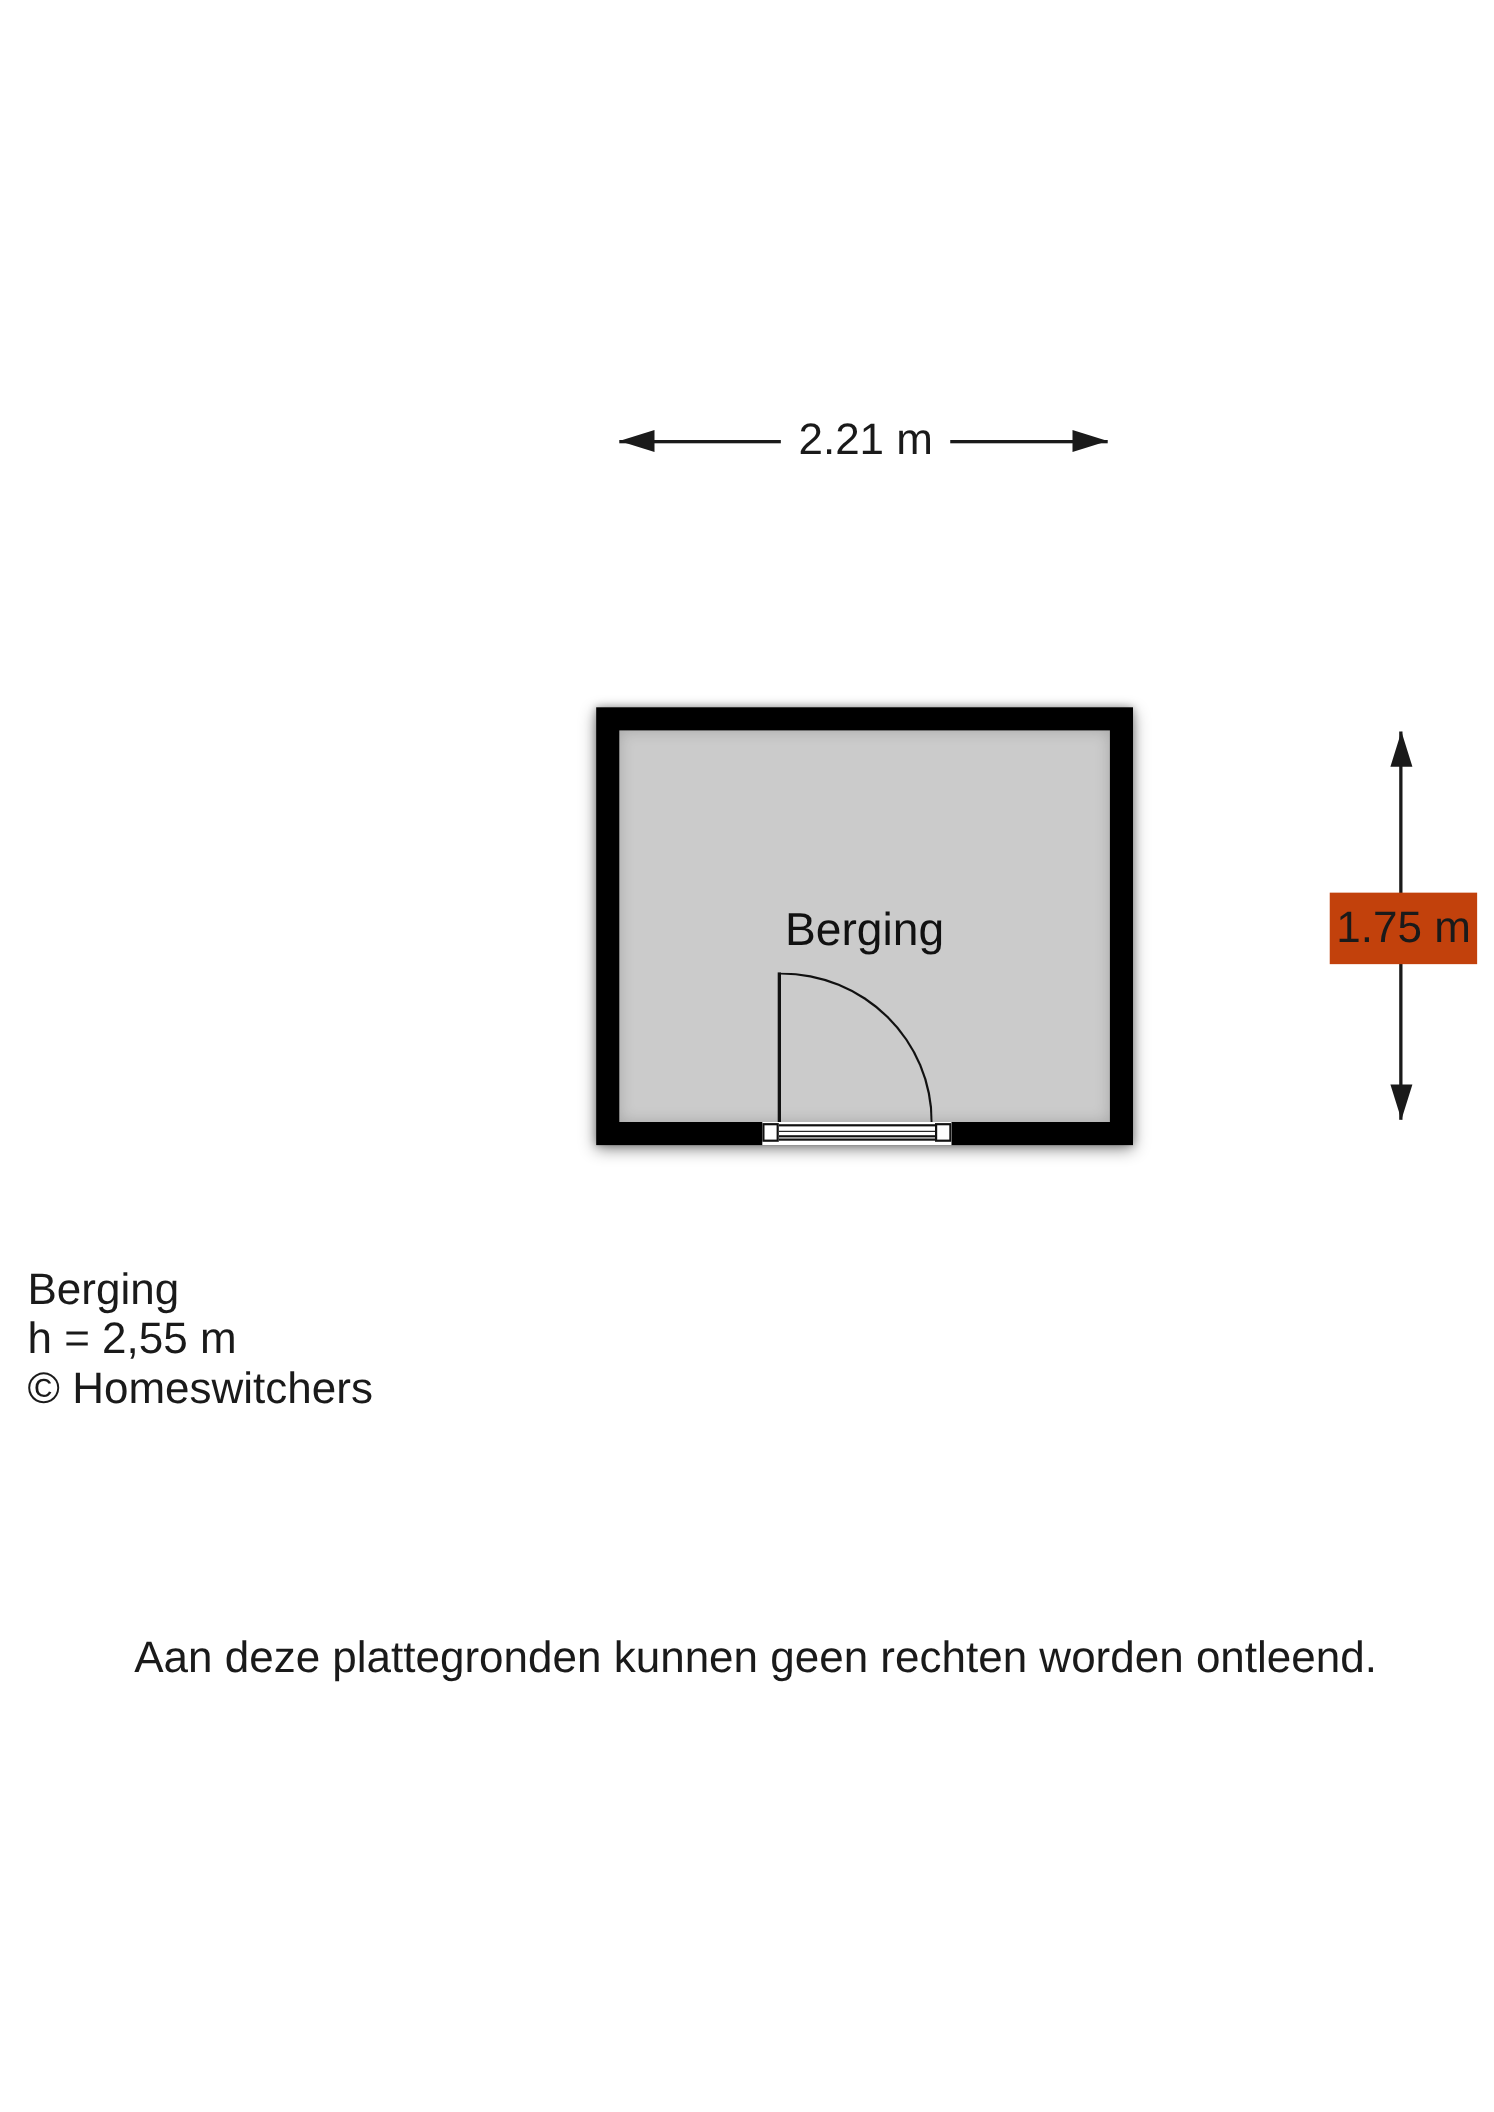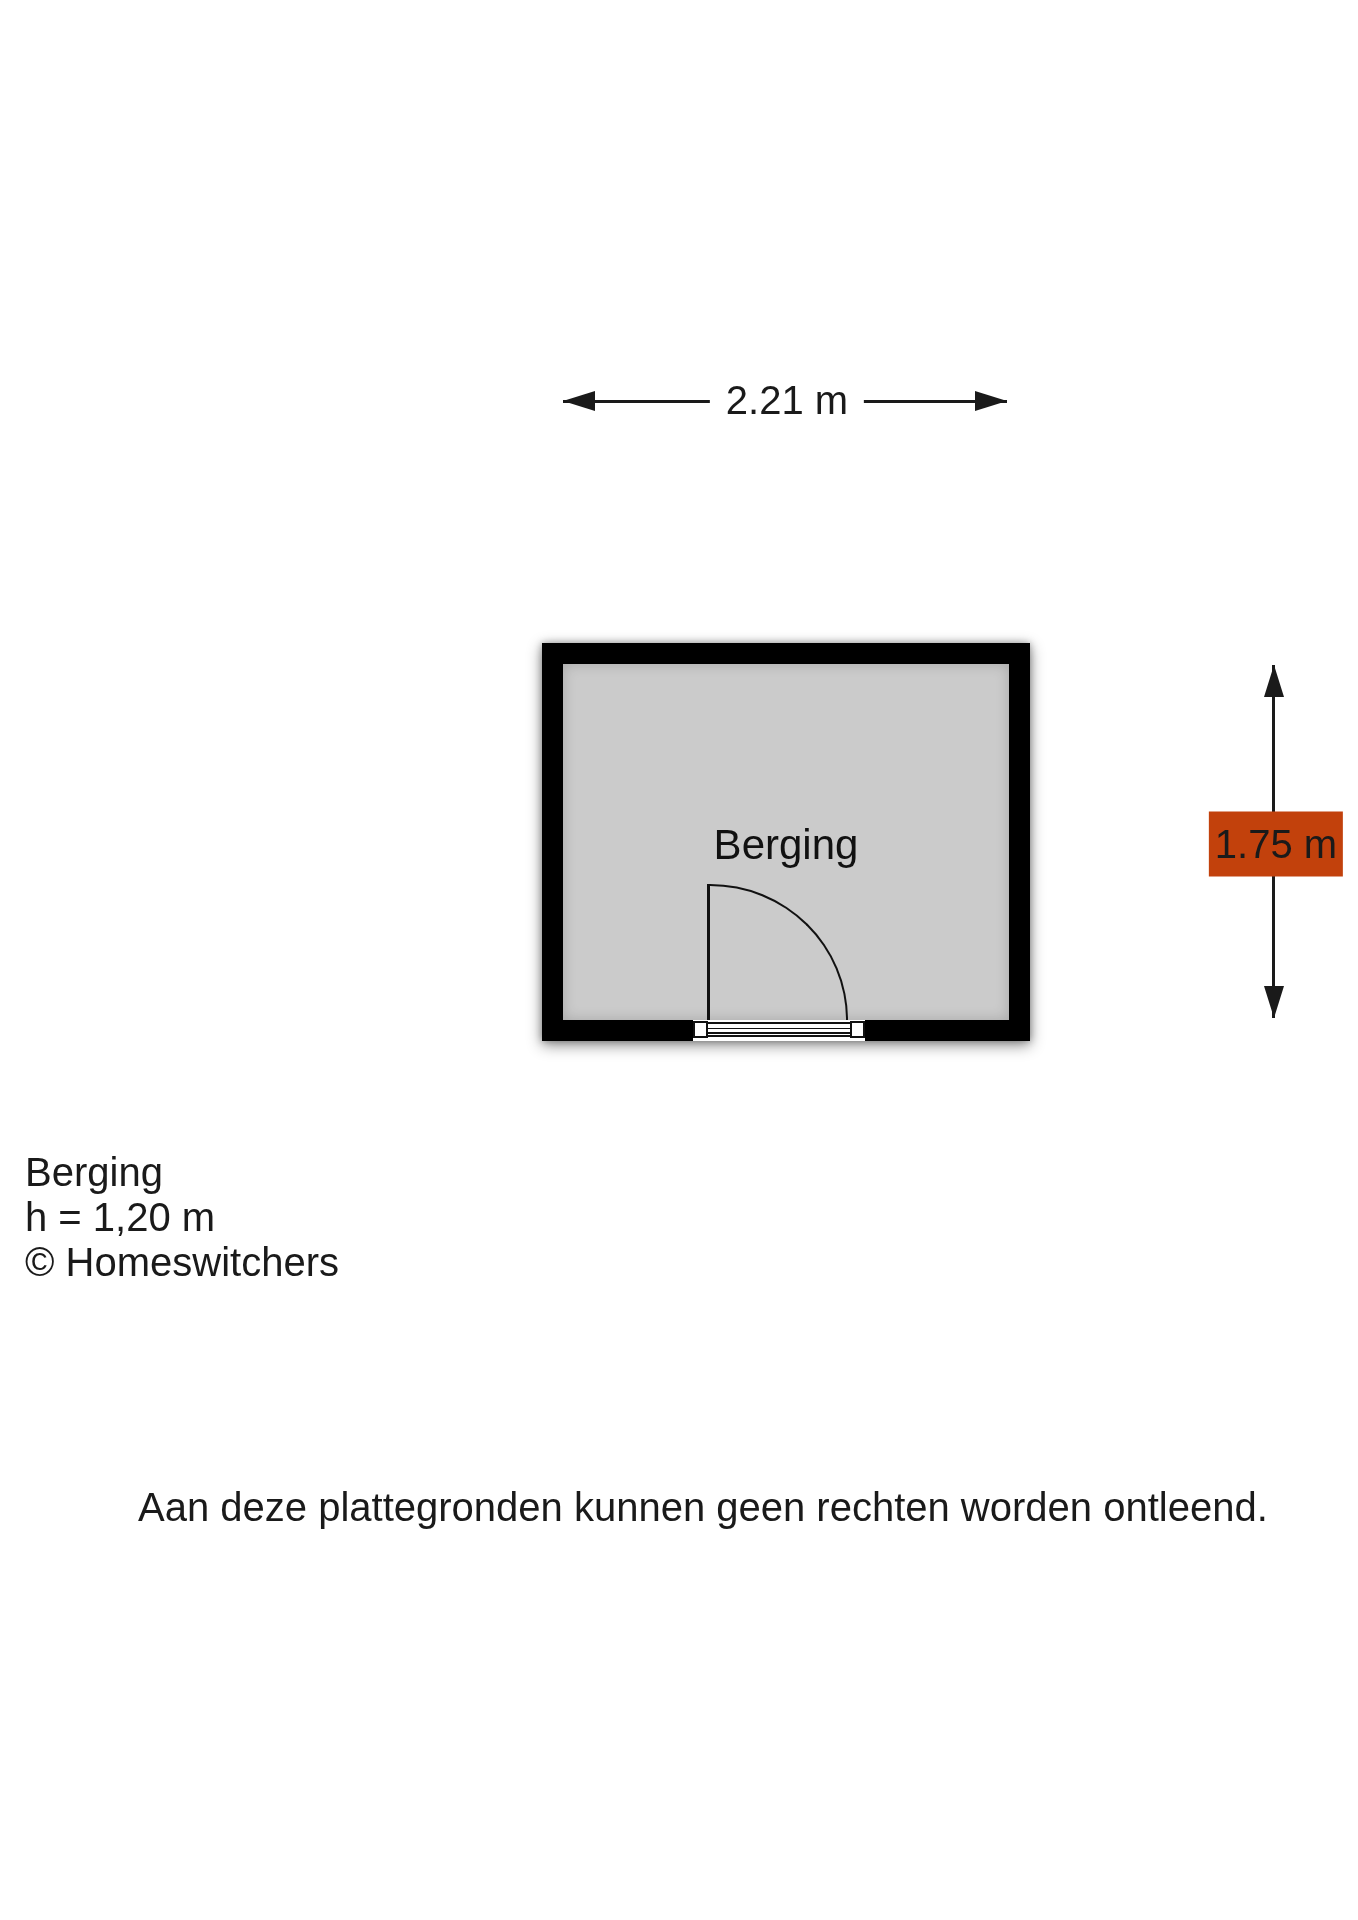--- a/index.html
+++ b/index.html
@@ -156,21 +156,21 @@
   
   .legend {
     position: absolute;
     left: 25px; top: 1150px;
     font-size: 40px;
     line-height: 45px;
     white-space: nowrap;
   }
   .disclaimer {
     position: absolute;
-    left: 138px; top: 1484px;
+    left: 122px; top: 1484px;
     font-size: 40px;
     line-height: 46px;
     white-space: nowrap;
   }
 </style>
 </head>
 <body>
 
 <div class="page">
 
@@ -194,19 +194,19 @@
       <div class="t-line t-line-2"></div>
     </div>
     <div class="jamb jamb-left"></div>
     <div class="jamb jamb-right"></div>
     <div class="door-leaf"></div>
     <div class="door-arc"></div>
   </div>
 
   <div class="legend">
     <div>Berging</div>
-    <div>h = 1,20 m</div>
+    <div>h = 2,55 m</div>
     <div>© Homeswitchers</div>
   </div>
 
   <div class="disclaimer">Aan deze plattegronden kunnen geen rechten worden ontleend.</div>
 
 </div>
 
 </body></html>

